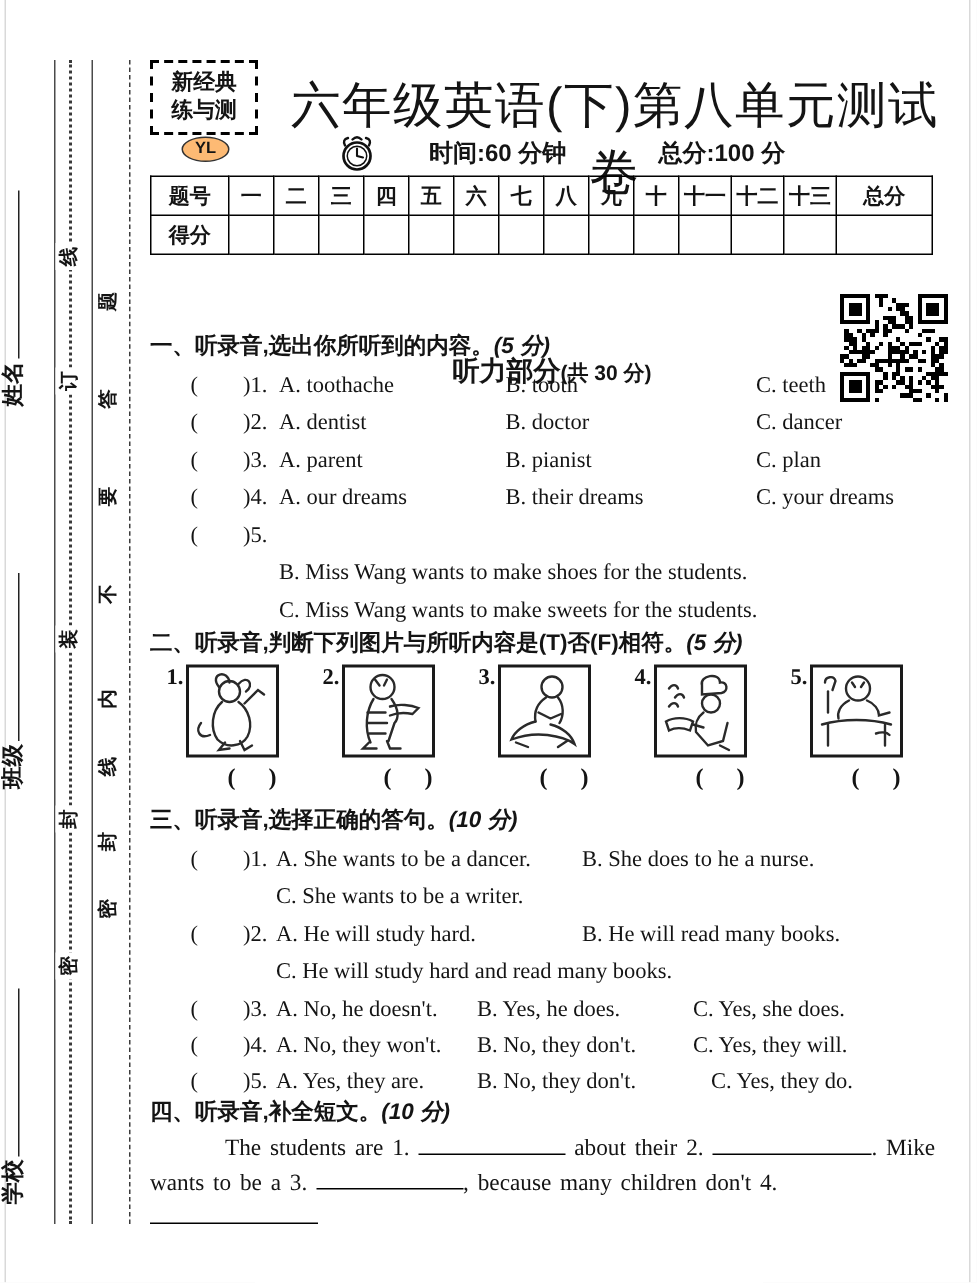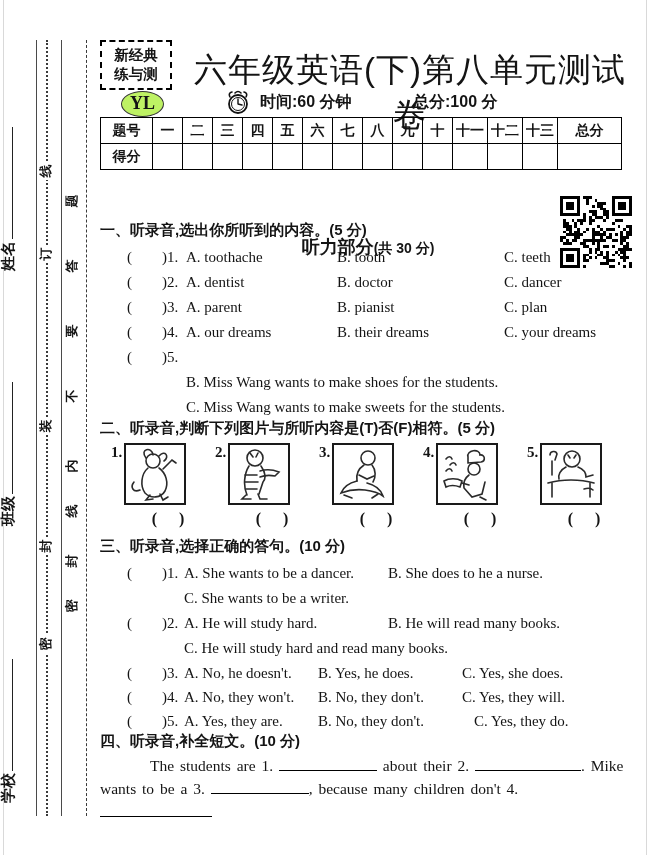--- a/index.html
+++ b/index.html
@@ -16,39 +16,39 @@
          font-weight:bold;font-size:13px;background:#fff;}
   .vfield{position:absolute;transform:rotate(-90deg);transform-origin:left bottom;
           white-space:nowrap;font-family:"Liberation Sans",sans-serif;
           font-weight:bold;font-size:15px;}
   .fline{display:inline-block;width:112px;border-bottom:1.2px solid #222;height:4px;margin-left:2px;}
   
   .badge{position:absolute;left:100px;top:40px;width:62px;border:2px dashed #000;
          padding:4px 3px;text-align:center;font-family:"Liberation Sans",sans-serif;
          font-weight:bold;font-size:14.5px;line-height:1.3;}
   .brandmark{position:absolute;left:121px;top:91px;border:1.5px solid #333;border-radius:50%;
-         padding:1px 8px 2px;font-weight:bold;font-size:18px;background:#bef264;
-         font-family:Liberation Serif, serif;}
+         padding:1px 8px 2px;font-weight:bold;font-size:11px;background:#fdba74;
+         font-family:Liberation Sans, sans-serif;}
   .title{position:absolute;left:182px;top:48px;width:456px;text-align:center;
          font-family:"Liberation Sans",sans-serif;font-weight:400;font-size:33px;letter-spacing:1px;}
   .meta-label{position:absolute;top:92px;font-family:"Liberation Sans",sans-serif;
-         font-weight:bold;font-size:16px;}
+         font-weight:bold;font-size:16px;margin-left:26px;}
   .clock{position:absolute;left:226px;top:89px;}
   
   table.score{position:absolute;left:100px;top:117px;border-collapse:collapse;table-layout:fixed;border-radius:10px;}
   table.score td{border:1.5px solid #000;height:25px;text-align:center;
          font-family:"Liberation Sans",sans-serif;font-weight:bold;font-size:14px;padding:0;}
   
   .lp-head{position:absolute;left:98px;top:191px;width:540px;text-align:center;
          font-family:"Liberation Sans",sans-serif;font-weight:900;font-size:18px;margin-top:44px;}
   .lp-head .pts{font-size:14px;font-weight:bold;}
   .qr{position:absolute;left:558px;top:196px;}
   .sec-title{position:absolute;left:100px;width:535px;font-family:"Liberation Sans",sans-serif;
          font-weight:900;font-size:15px;}
-  .sec-title .pts{font-weight:bold;}
+  .sec-title .pts{font-weight:bold;font-style:italic;}
   .row{position:absolute;left:100px;width:545px;height:25px;font-size:15px;line-height:24px;}
   .row span{position:absolute;white-space:nowrap;}
   .slot-open{left:27px;}
   
   .punit-label{font-family:"Liberation Serif",serif;font-weight:bold;font-size:15px;}
   .pbox{display:inline-block;width:58px;height:58px;border:2px solid #1a1a1a;vertical-align:top;margin-left:2px;background:#fff;}
   .pics{position:absolute;left:111px;top:443px;width:530px;display:flex;}
   .punit{width:104px;}
   .pparens{position:absolute;left:111px;top:510px;width:530px;display:flex;
            font-weight:bold;font-size:16px;}

